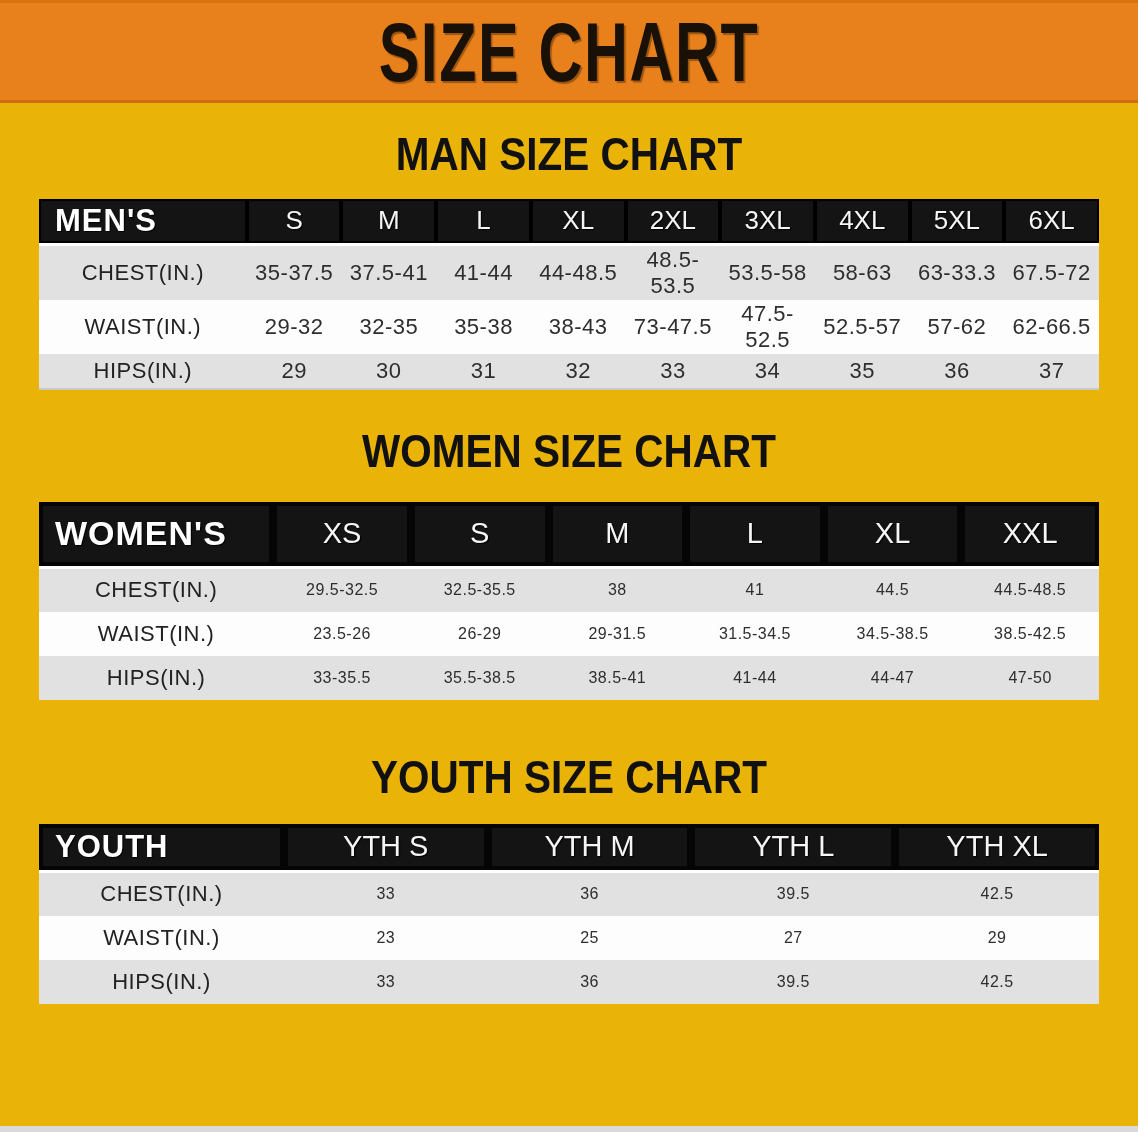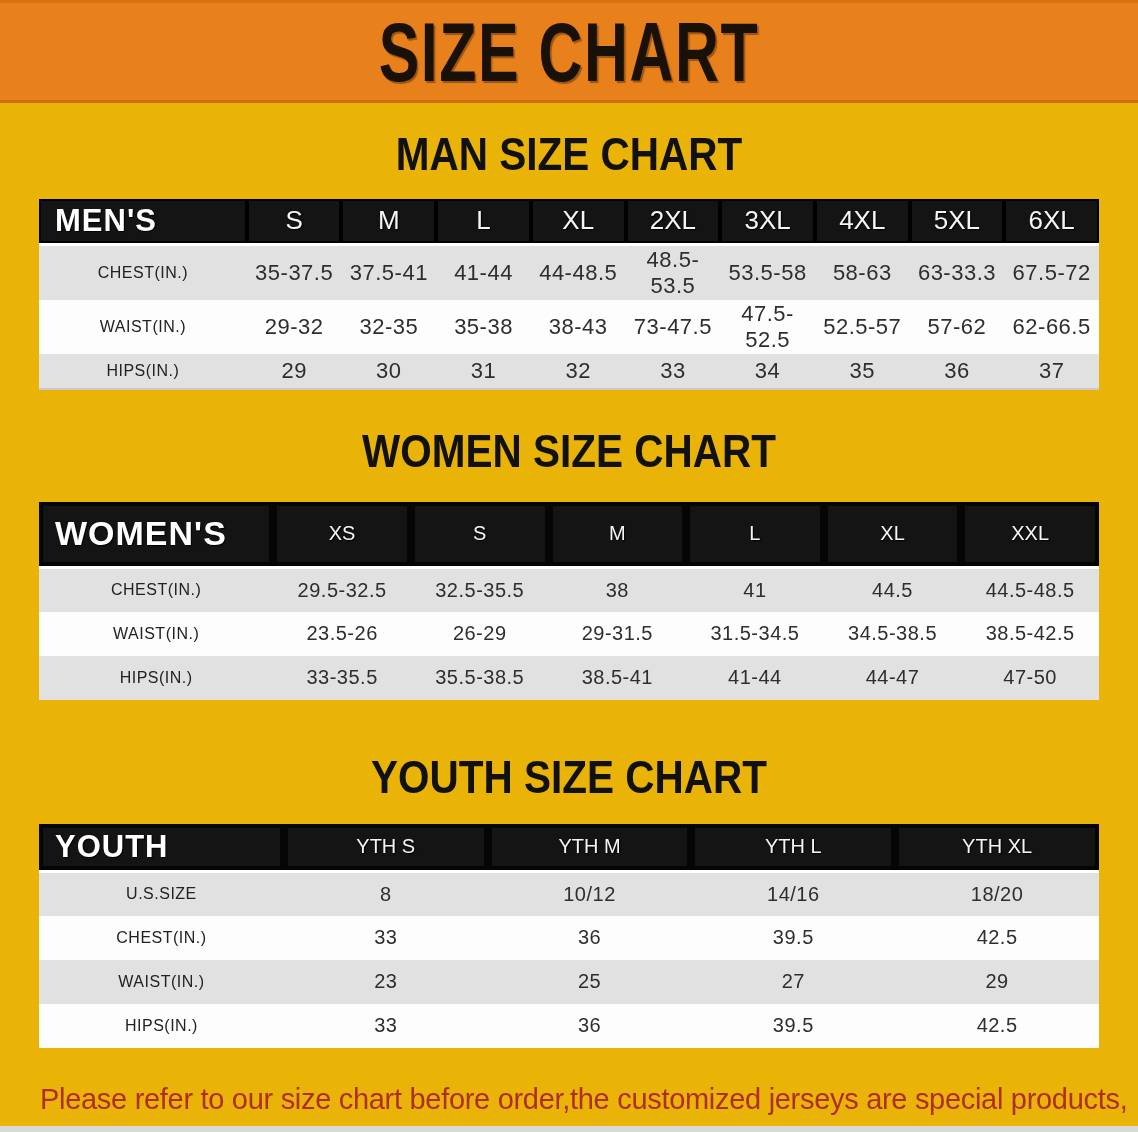--- a/index.html
+++ b/index.html
@@ -80,37 +80,37 @@
     font-weight:700;
     font-size:31px;
     letter-spacing:1px;
     color:#ffffff;
   }
   .tw-men thead tr{height:45px;}
   .tw-women thead tr{height:66px;}
   .tw-youth thead tr{height:48px;}
   .tw-women thead th,.tw-youth thead th{
     box-shadow:inset 0 0 0 4px #050505;
-    font-size:20px;
+    font-size:29px;
   }
   .tw-women thead th.corner{font-size:34px;}
   .tw-youth thead th.corner{font-size:31px;}
   .size-table tbody tr:nth-child(odd) td{background:#e1e1e1;}
   .size-table tbody tr:nth-child(even) td{background:#fdfdfd;}
   .tw-men tbody tr{height:35px;}
   .tw-women tbody tr{height:44px;}
   .tw-youth tbody tr{height:44px;}
   .size-table td{
     text-align:center;
     font-size:22px;
     color:#2e2e2e;
     letter-spacing:0.5px;
   }
-  .tw-women td,.tw-youth td{font-size:20px;}
-  .size-table td.rowlabel{font-size:16px;color:#222222;}
+  .tw-women td,.tw-youth td{font-size:16px;}
+  .size-table td.rowlabel{font-size:22px;color:#222222;}
   .tw-men th:first-child,.tw-men td:first-child{width:18%;}
   .tw-women th:first-child,.tw-women td:first-child{width:20.5%;}
   .tw-youth th:first-child,.tw-youth td:first-child{width:21.5%;}
   
   .disclaimer{
     margin:26px 38px 0 40px;
   }
   .disclaimer p{
     margin:0;
     font-size:29px;
@@ -241,27 +241,20 @@
           <tr>
             <th class="corner">YOUTH</th>
             <th>YTH S</th>
             <th>YTH M</th>
             <th>YTH L</th>
             <th>YTH XL</th>
           </tr>
         </thead>
         <tbody>
           <tr>
-            <td class="rowlabel">U.S.SIZE</td>
-            <td>8</td>
-            <td>10/12</td>
-            <td>14/16</td>
-            <td>18/20</td>
-          </tr>
-          <tr>
             <td class="rowlabel">CHEST(IN.)</td>
             <td>33</td>
             <td>36</td>
             <td>39.5</td>
             <td>42.5</td>
           </tr>
           <tr>
             <td class="rowlabel">WAIST(IN.)</td>
             <td>23</td>
             <td>25</td>
@@ -272,18 +265,14 @@
             <td class="rowlabel">HIPS(IN.)</td>
             <td>33</td>
             <td>36</td>
             <td>39.5</td>
             <td>42.5</td>
           </tr>
         </tbody>
       </table>
   </section>
 
-  <footer class="disclaimer">
-    <p>Please refer to our size chart before order,the customized jerseys are special products,</p>
-
-  </footer>
 
 </div>
 
 </body></html>

